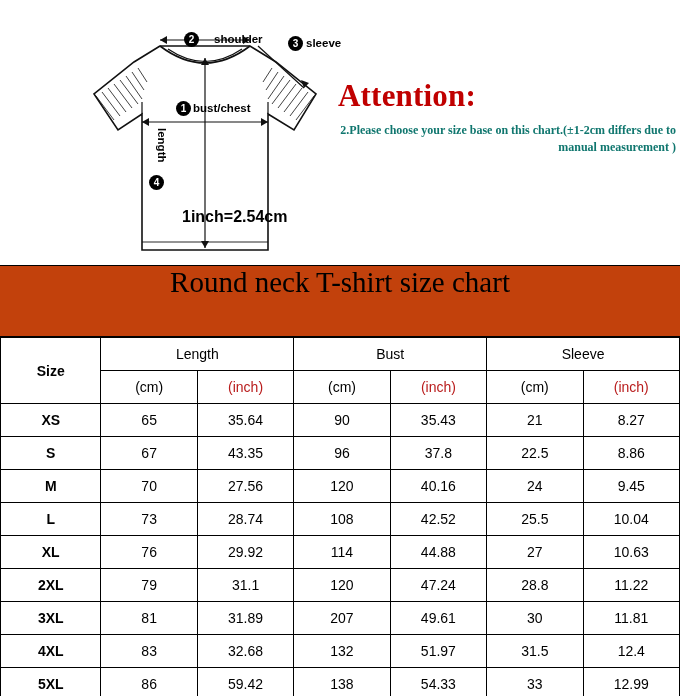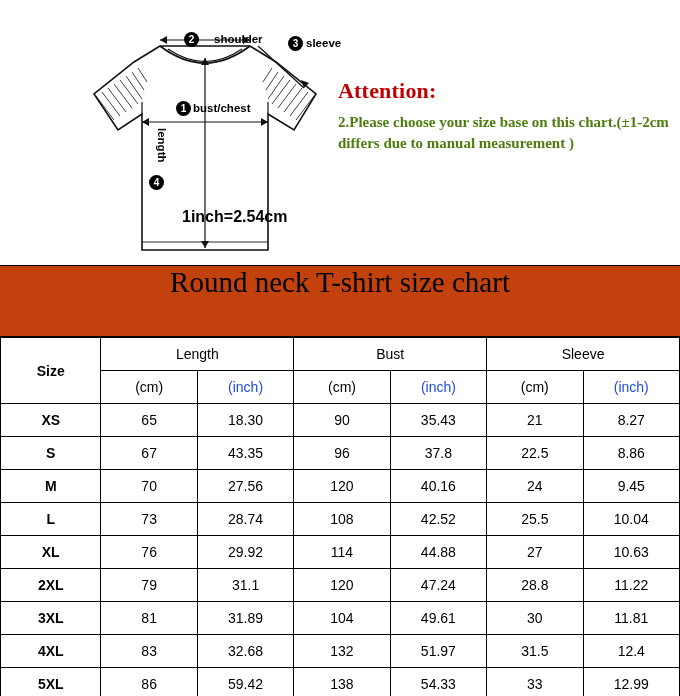--- a/index.html
+++ b/index.html
@@ -35,32 +35,33 @@
   }
   .attention-block {
     position: absolute;
     left: 338px;
     top: 78px;
     width: 338px;
   }
   .attention-title {
     font-family: "Liberation Serif", serif;
     font-weight: bold;
-    font-size: 22px;
+    font-size: 31px;
     color: #c00000;
     margin: 0 0 8px 0;
     letter-spacing: 0.2px;
   }
   .attention-para {
     font-family: "Liberation Serif", serif;
     font-weight: bold;
-    font-size: 15px;
-    color: #4d7c0f;
+    font-size: 12px;
+    color: #0f766e;
     line-height: 1.42;
     margin: 0 0 10px 0;
+    text-align: right;
   }
 
   
   .badge {
     position: absolute;
     width: 15px; height: 15px;
     border-radius: 50%;
     background: #000;
     color: #fff;
     font-size: 10px;
@@ -134,21 +135,21 @@
   }
   th.size-head {
     font-weight: bold;
     font-size: 14.5px;
   }
   td.unit {
     font-size: 13.5px;
     border-top: none;
     height: 24px;
   }
-  td.unit.inch { color: #1d4ed8; margin-left: 6px; }
+  td.unit.inch { color: #b91c1c; margin-left: 6px; }
   td.size-cell { font-weight: bold; font-size: 14.5px; }
   td.val-inch { color: #ff0000; }
   col.c-size { width: 100px; }
   col.c-cm   { width: 96px; }
   col.c-in   { width: 96px; }
 </style>
 </head>
 <body>
 
 <div id="page">
@@ -255,21 +256,21 @@
         <td class="unit">(cm)</td>
         <td class="unit inch">(inch)</td>
         <td class="unit">(cm)</td>
         <td class="unit inch">(inch)</td>
       </tr>
     </thead>
     <tbody id="table-body">
         <tr>
           <td class="size-cell">XS</td>
           <td>65</td>
-          <td class="val-inch">18.30</td>
+          <td class="val-inch">35.64</td>
           <td>90</td>
           <td class="val-inch">35.43</td>
           <td>21</td>
           <td class="val-inch">8.27</td>
         </tr>
         <tr>
           <td class="size-cell">S</td>
           <td>67</td>
           <td class="val-inch">43.35</td>
           <td>96</td>
@@ -310,21 +311,21 @@
           <td class="val-inch">31.1</td>
           <td>120</td>
           <td class="val-inch">47.24</td>
           <td>28.8</td>
           <td class="val-inch">11.22</td>
         </tr>
         <tr>
           <td class="size-cell">3XL</td>
           <td>81</td>
           <td class="val-inch">31.89</td>
-          <td>104</td>
+          <td>207</td>
           <td class="val-inch">49.61</td>
           <td>30</td>
           <td class="val-inch">11.81</td>
         </tr>
         <tr>
           <td class="size-cell">4XL</td>
           <td>83</td>
           <td class="val-inch">32.68</td>
           <td>132</td>
           <td class="val-inch">51.97</td>

